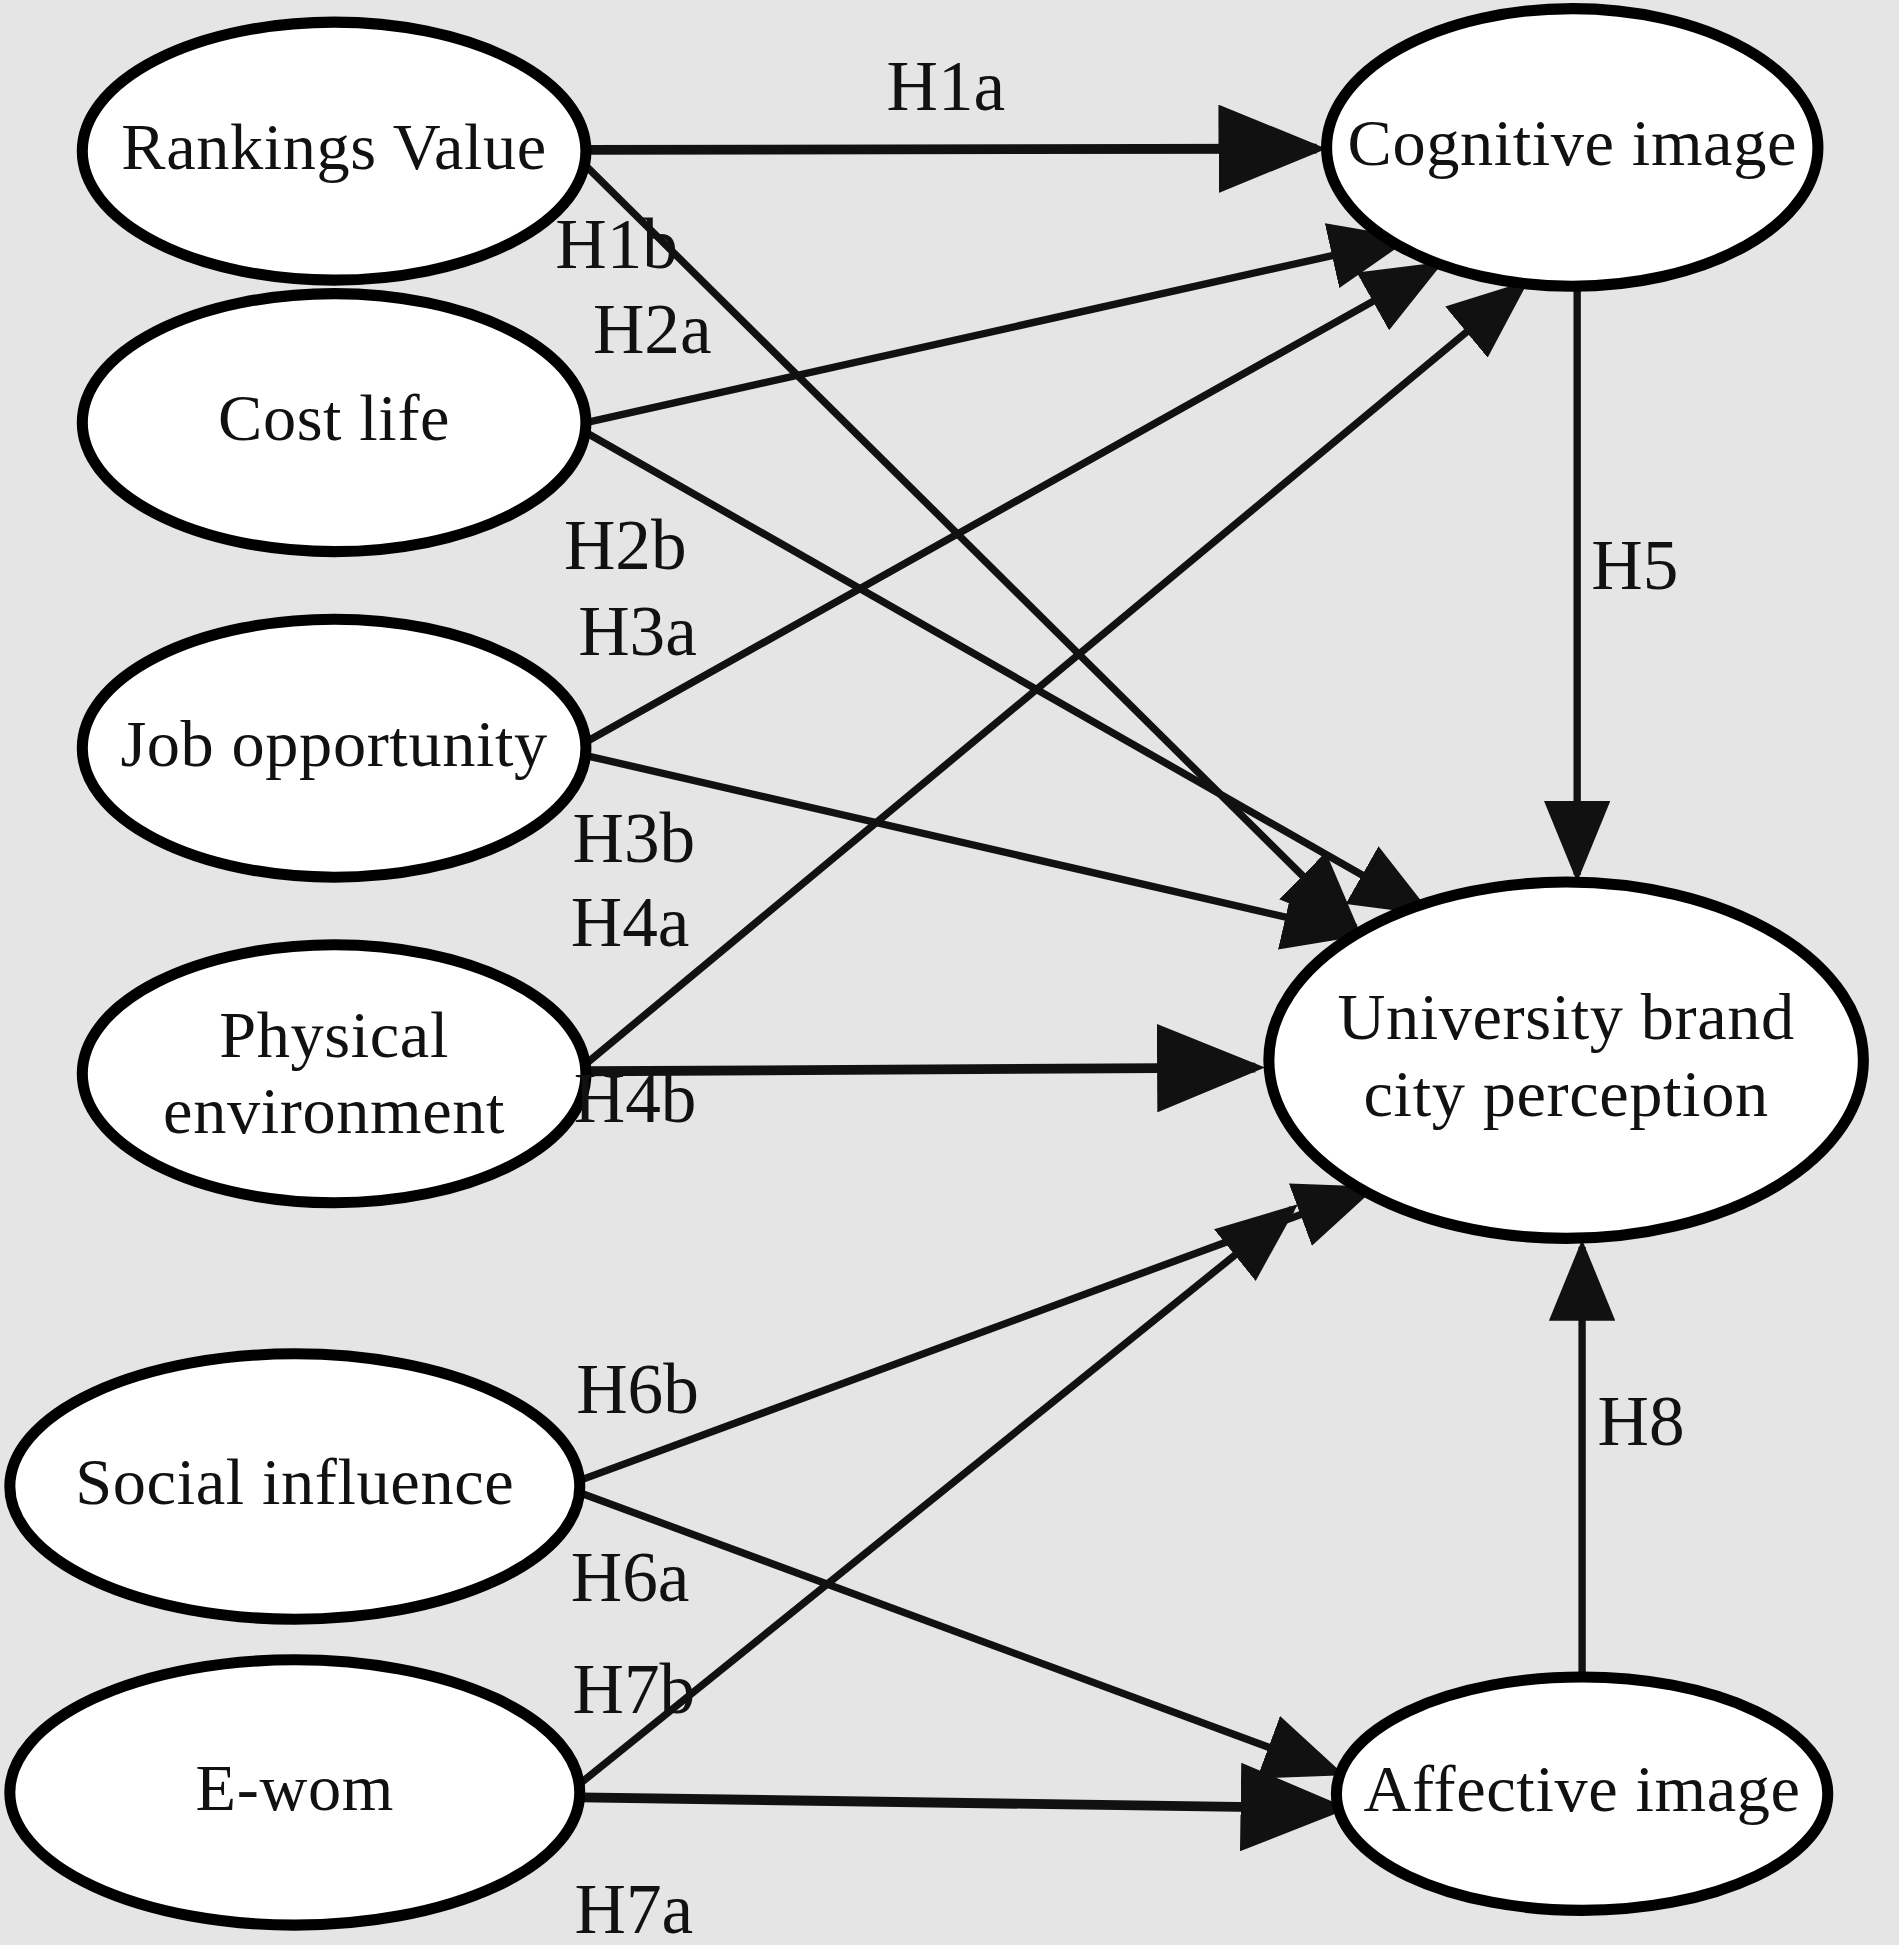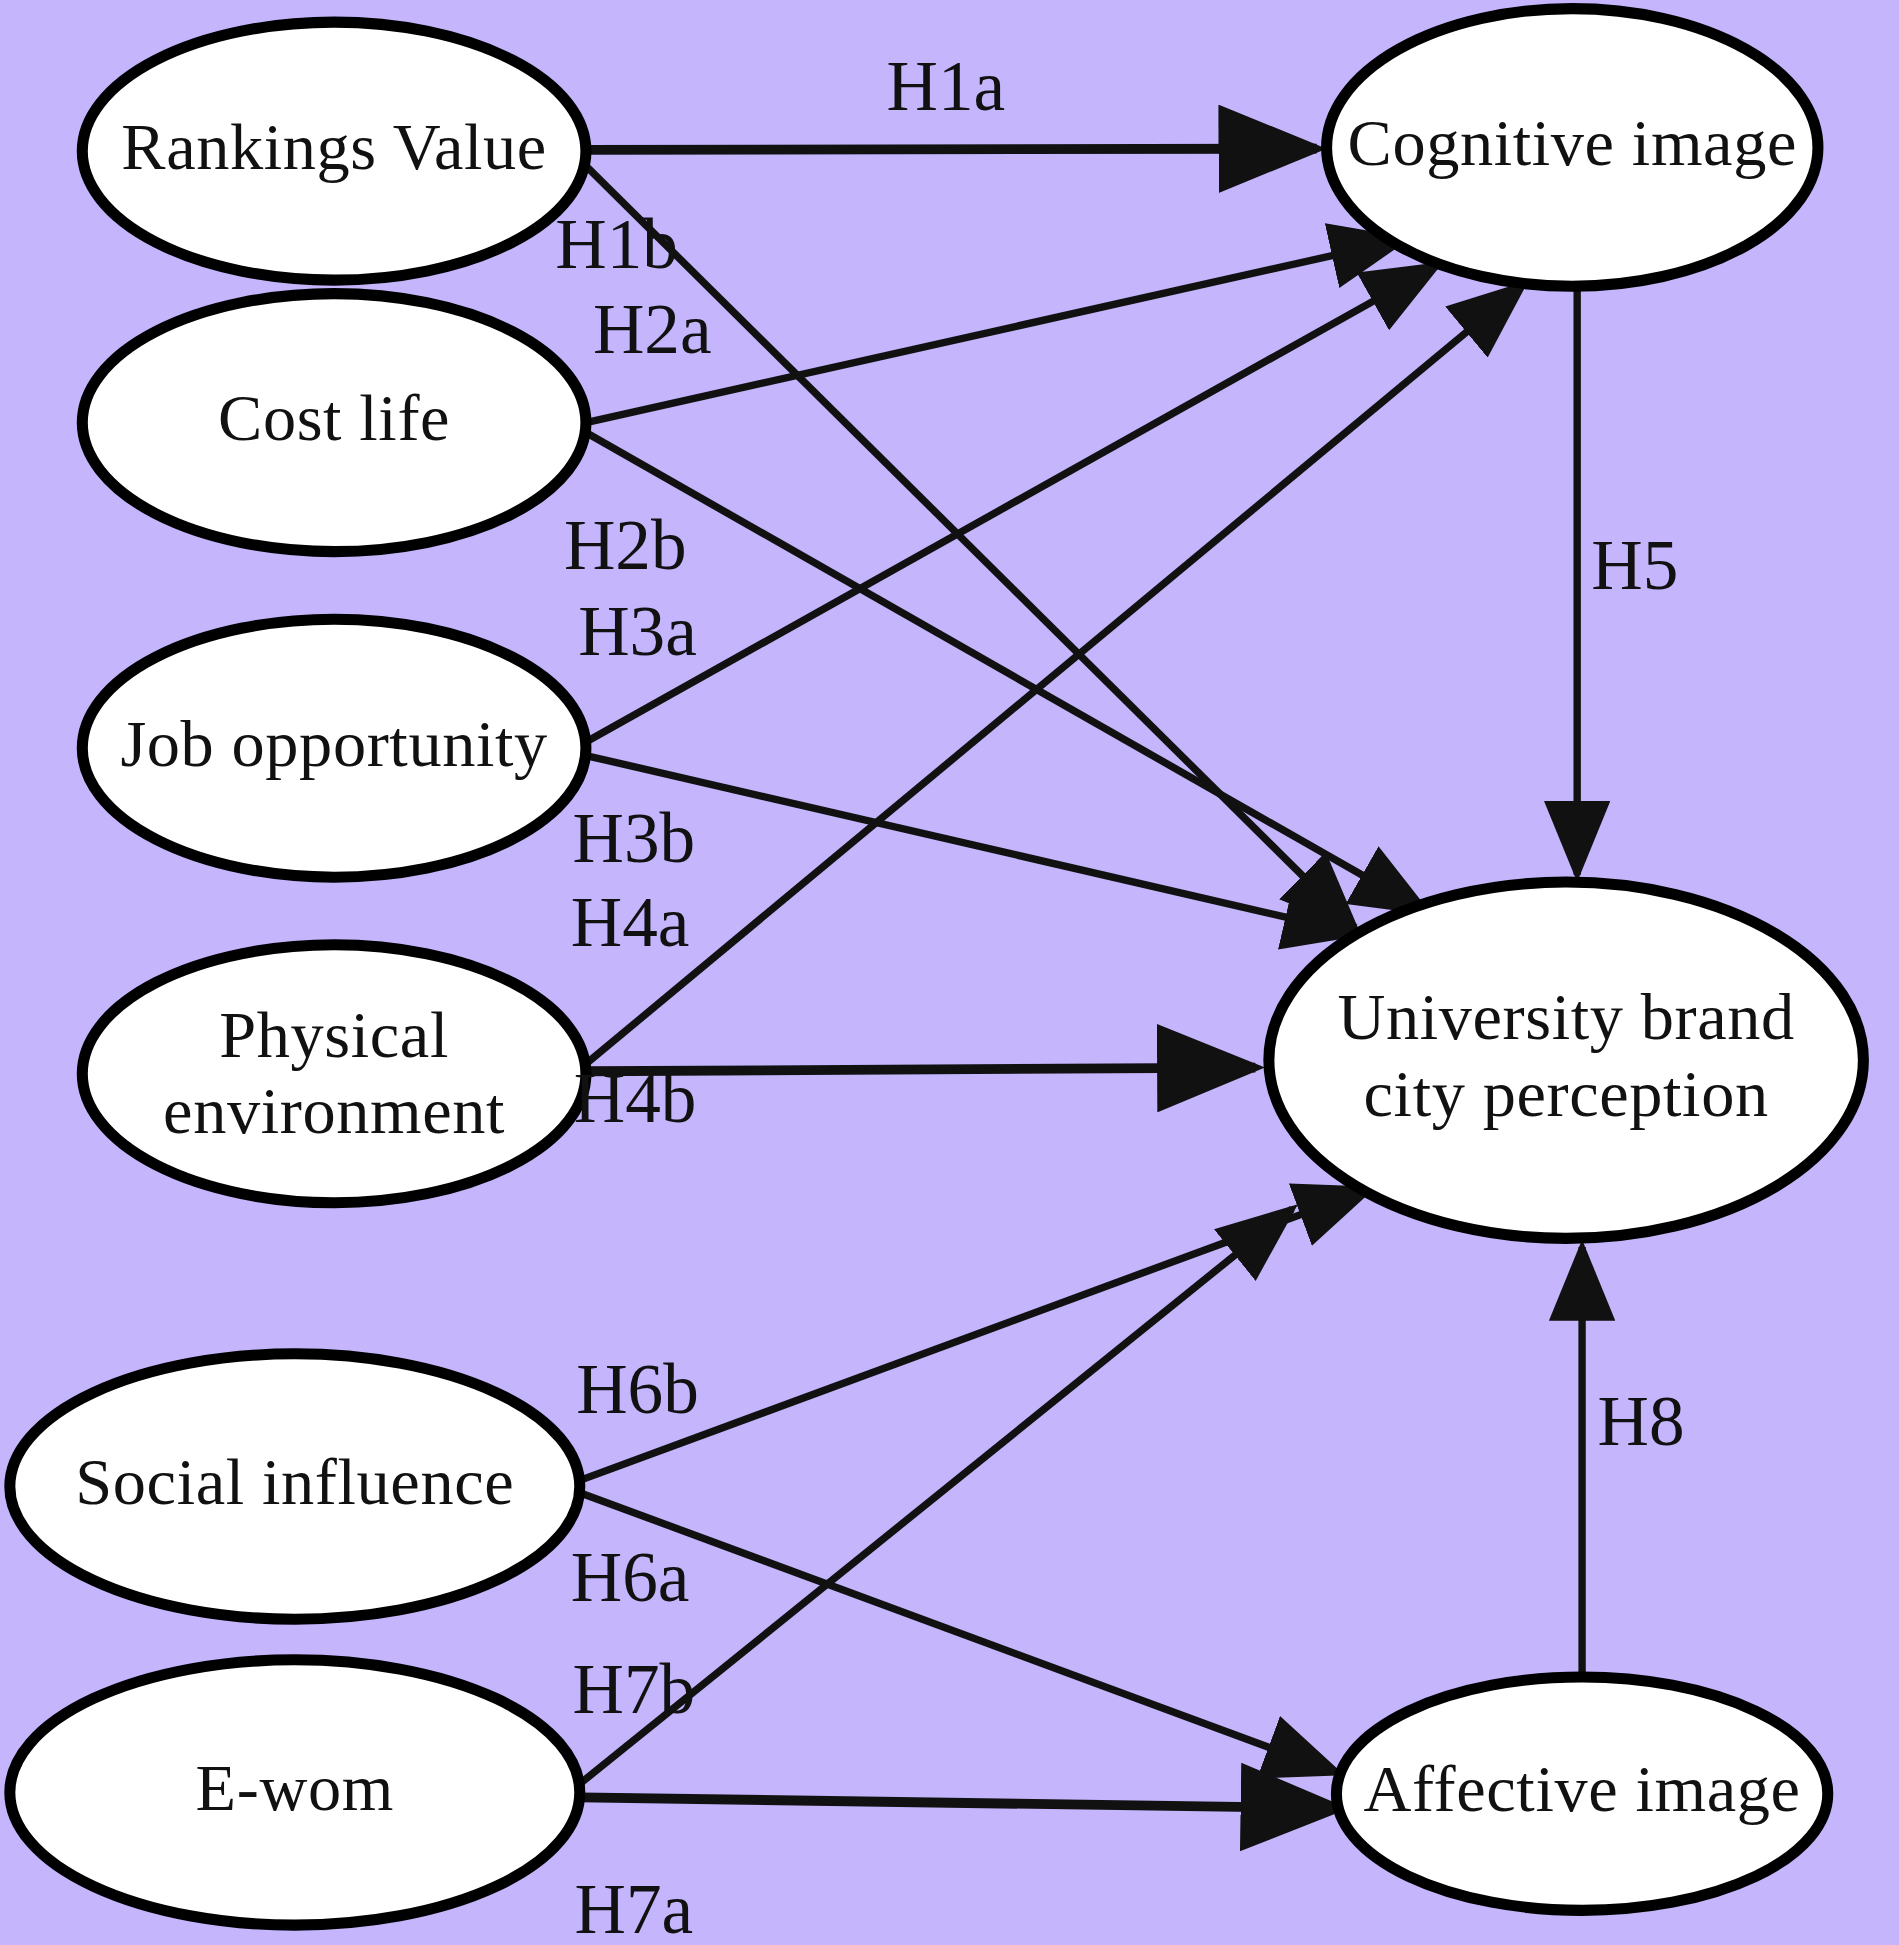--- a/index.html
+++ b/index.html
@@ -10,21 +10,21 @@
   body {
     width: 1899px;
     height: 1946px;
     font-family: "Liberation Serif", "DejaVu Serif", serif;
     overflow: hidden;
   }
   #diagram-root {
     position: relative;
     width: 1899px;
     height: 1946px;
-    background: #c4b5fd;
+    background: #e5e5e5;
   }
   svg#model-svg {
     position: absolute;
     top: 0;
     left: 0;
     width: 1899px;
     height: 1946px;
     display: block;
   }
   .node-ellipse {

